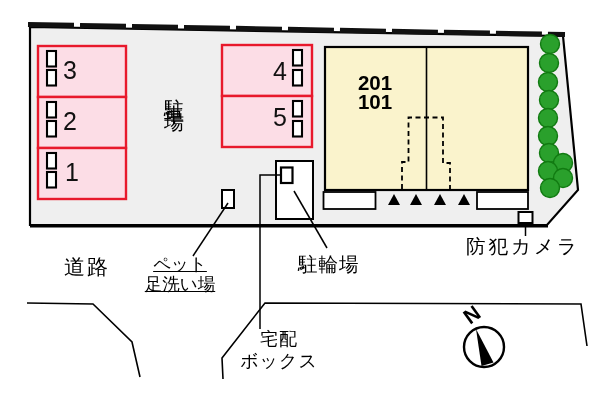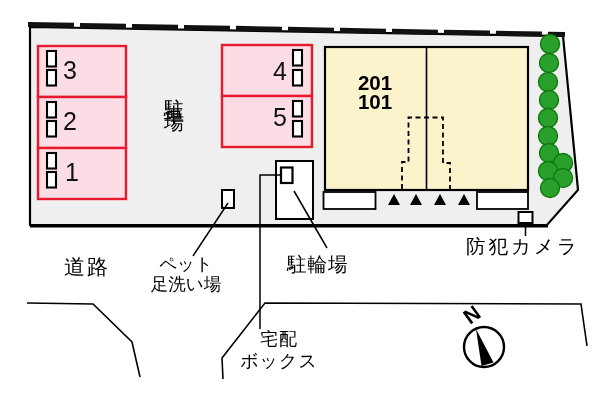--- a/index.html
+++ b/index.html
@@ -10,22 +10,22 @@
   #plan-svg{position:absolute;left:0;top:0;}
   .lbl{
     position:absolute;color:#000;font-weight:500;line-height:1.12;
     white-space:pre-line;text-align:center;pointer-events:none;
   }
   .num{
     position:absolute;color:#111;font-weight:400;font-size:25px;width:26px;
     text-align:center;line-height:1;pointer-events:none;
   }
   .lbl-road{left:64px;top:257px;width:60px;font-size:21px;letter-spacing:2px;text-align:left;font-family:Liberation Mono, monospace;}
-  .lbl-petwash{left:136px;top:255px;width:100px;font-size:17.5px;line-height:19.5px;}
-  .lbl-bicycle{left:287px;top:254px;width:70px;font-size:19.5px;letter-spacing:1px;text-align:left;}
+  .lbl-petwash{left:130px;top:255px;width:100px;font-size:17.5px;line-height:19.5px;text-decoration:underline;}
+  .lbl-bicycle{left:298px;top:254px;width:70px;font-size:19.5px;letter-spacing:1px;text-align:left;}
   .lbl-delivery{left:227px;top:329px;width:104px;font-size:18px;line-height:21.5px;letter-spacing:1px;}
   .lbl-camera{left:466px;top:236px;width:124px;font-size:19.5px;letter-spacing:3px;text-align:left;}
   .lbl-lot{
     left:163px;top:82px;font-size:20px;letter-spacing:7px;
     writing-mode:vertical-rl;text-orientation:upright;text-align:left;
   }
   .lbl-unit{width:70px;font-size:20.5px;line-height:18.5px;font-weight:500;}
   .lbl-unit-left{left:340px;top:74px;font-weight:bold;}
   .lbl-unit-right{left:454px;top:74px;}
   .lbl-north{

